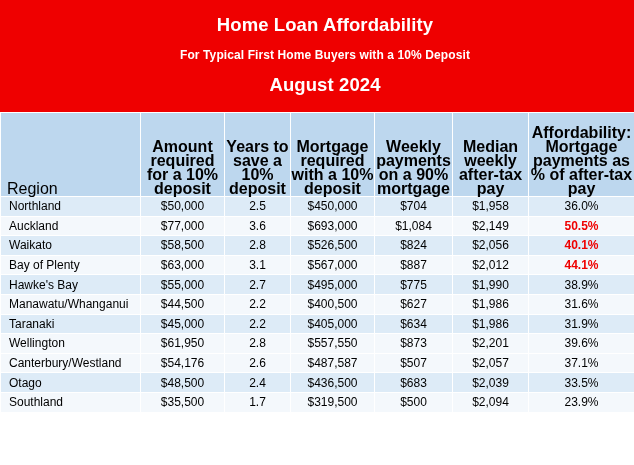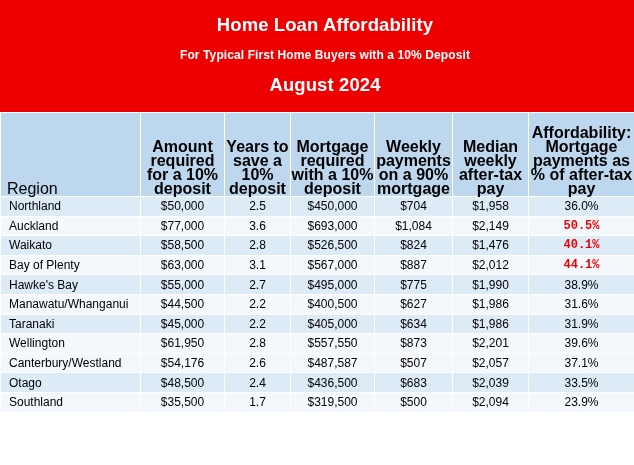--- a/index.html
+++ b/index.html
@@ -85,21 +85,20 @@
     background: #f4f8fc;
     margin-top: 12px;
   }
   tbody tr.total td {
     background: #bdd7ee;
     font-weight: bold;
   }
   td.warn {
     color: #ef0000;
     font-weight: bold;
-    font-family: Liberation Mono, monospace;
   }
   col.c-region { width: 140px; }
   col.c-amount { width: 84px; }
   col.c-years  { width: 66px; }
   col.c-mort   { width: 84px; }
   col.c-weekly { width: 78px; }
   col.c-median { width: 76px; }
   col.c-aff    { width: 106px; }
 </style>
 </head>
@@ -152,21 +151,21 @@
           <td>$1,084</td>
           <td>$2,149</td>
           <td class="warn">50.5%</td>
         </tr>
         <tr class="odd">
           <td class="region">Waikato</td>
           <td>$58,500</td>
           <td>2.8</td>
           <td>$526,500</td>
           <td>$824</td>
-          <td>$1,476</td>
+          <td>$2,056</td>
           <td class="warn">40.1%</td>
         </tr>
         <tr class="even">
           <td class="region">Bay of Plenty</td>
           <td>$63,000</td>
           <td>3.1</td>
           <td>$567,000</td>
           <td>$887</td>
           <td>$2,012</td>
           <td class="warn">44.1%</td>

